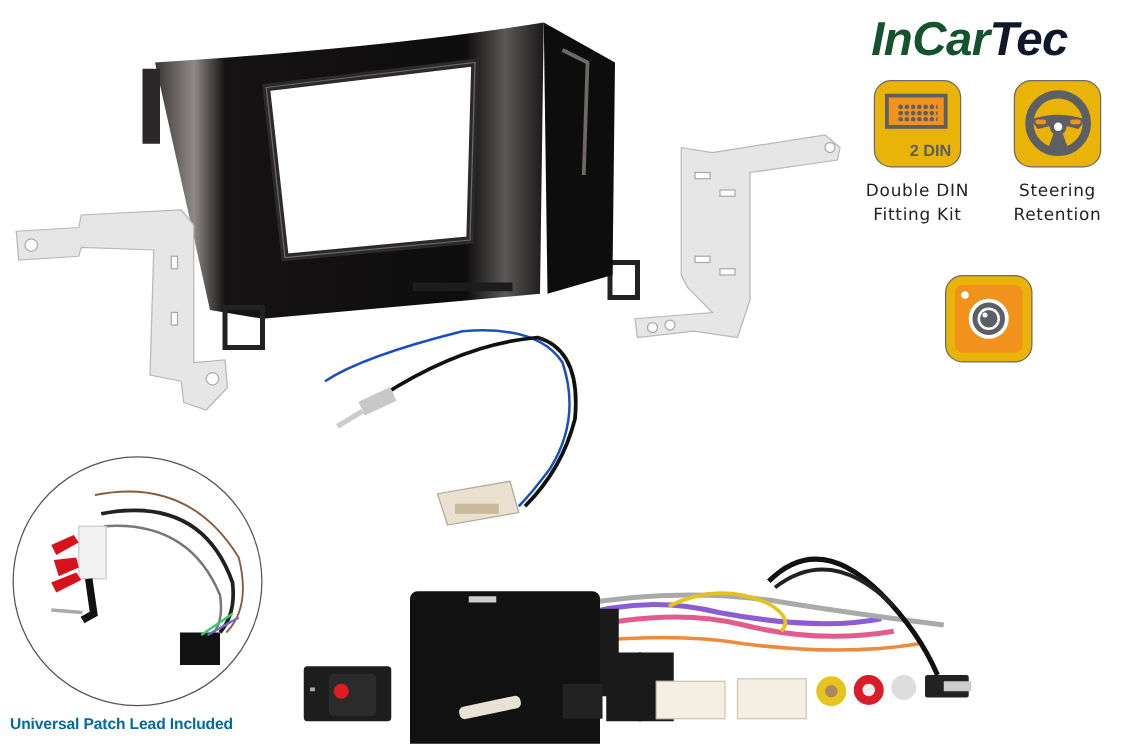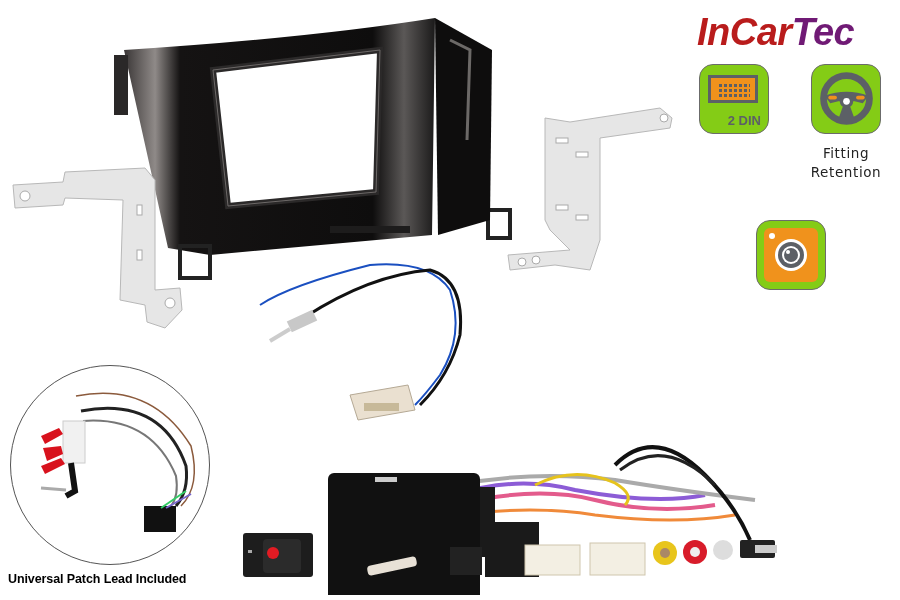--- a/index.html
+++ b/index.html
@@ -1,31 +1,31 @@
 <!DOCTYPE html>
 <html><head>
 <meta charset="utf-8">
 <style>
   html, body { margin:0; padding:0; }
   body { width:900px; height:600px; background:#ffffff; position:relative; overflow:hidden; font-family:"DejaVu Sans", sans-serif; }
   .abs { position:absolute; }
 
   
   .logo { left:697px; top:12px; font-family:"Liberation Sans", sans-serif; font-weight:bold; font-style:italic; font-size:38px; letter-spacing:-0.5px; line-height:40px; }
-  .logo .a { color:#b91c1c; }
-  .logo .b { color:#701a75; }
+  .logo .a { color:#14532d; }
+  .logo .b { color:#0f172a; }
 
   
   .feat { width:96px; text-align:center; }
-  .feat-box { width:70px; height:70px; margin:0 auto; border:1.5px solid #6b6b6b; border-radius:14px; background:#84cc16; position:relative; box-sizing:border-box; }
+  .feat-box { width:70px; height:70px; margin:0 auto; border:1.5px solid #6b6b6b; border-radius:14px; background:#eab308; position:relative; box-sizing:border-box; }
   .feat-label { margin-top:10px; font-family:"DejaVu Sans", sans-serif; font-size:13.5px; letter-spacing:0.6px; color:#222; line-height:19px; }
 
   
   .circle { left:10px; top:365px; width:200px; height:200px; border:1.5px solid #555; border-radius:50%; box-sizing:border-box; background:#fff; }
-  .patch-caption { left:8px; top:572px; font-family:"Liberation Sans", sans-serif; font-weight:bold; font-size:12.5px; color:#000000; letter-spacing:-0.1px; }
+  .patch-caption { left:8px; top:572px; font-family:"Liberation Sans", sans-serif; font-weight:bold; font-size:12.5px; color:#0369a1; letter-spacing:-0.1px; }
 </style>
 </head>
 <body>
 
 <div class="abs logo">
   <span class="a">InCar</span><span class="b">Tec</span>
 </div>
 
 <svg class="abs" style="left:110px;top:10px" width="440" height="270" viewBox="0 0 440 270">
   <defs>
@@ -77,36 +77,40 @@
   <rect x="114" y="148" width="35" height="8" fill="#c7b999"></rect>
 </svg>
 
 <div class="abs feat" style="left:686px;top:64px">
   <div class="feat-box">
     <div style="position:absolute;left:8px;top:10px;width:50px;height:28px;background:#f0921c;border:3px solid #5c6066;box-sizing:border-box;"></div>
     <div style="position:absolute;left:18px;top:18px;width:32px;height:14px;background:
       radial-gradient(circle, #5c6066 1.6px, transparent 2px) 0 0/5px 5px;"></div>
     <div style="position:absolute;right:7px;bottom:5px;font-family:'Liberation Sans',sans-serif;font-weight:bold;font-size:13px;color:#5c6066;">2 DIN</div>
   </div>
+  <div class="feat-label">
+    <div>Double DIN</div>
+    <div>Fitting Kit</div>
+  </div>
 </div>
 
 <div class="abs feat" style="left:798px;top:64px">
   <div class="feat-box">
     <svg width="67" height="67" viewBox="0 0 70 70">
       <circle cx="35" cy="35" r="24" fill="none" stroke="#5c6066" stroke-width="7"></circle>
       <path d="M12 32 Q35 24 58 32 L52 40 Q35 34 18 40 Z" fill="#5c6066"></path>
       <circle cx="35" cy="38" r="7" fill="#5c6066"></circle>
       <circle cx="35" cy="38" r="3.5" fill="#fff"></circle>
       <path d="M31 44 L26 58 L44 58 L39 44 Z" fill="#5c6066"></path>
       <rect x="16" y="32" width="9" height="4" rx="2" fill="#f0921c"></rect>
       <rect x="45" y="32" width="9" height="4" rx="2" fill="#f0921c"></rect>
     </svg>
   </div>
   <div class="feat-label">
-    <div>Fitting</div>
+    <div>Steering</div>
     <div>Retention</div>
   </div>
 </div>
 
 <div class="abs feat" style="left:743px;top:220px">
   <div class="feat-box">
     <div style="position:absolute;left:7px;top:7px;width:54px;height:54px;border-radius:6px;background:#f0921c;"></div>
     <div style="position:absolute;left:12px;top:12px;width:6px;height:6px;border-radius:50%;background:#fff;"></div>
     <div style="position:absolute;left:18px;top:18px;width:32px;height:32px;border-radius:50%;background:#fff;"></div>
     <div style="position:absolute;left:21px;top:21px;width:26px;height:26px;border-radius:50%;background:#5c6066;"></div>

